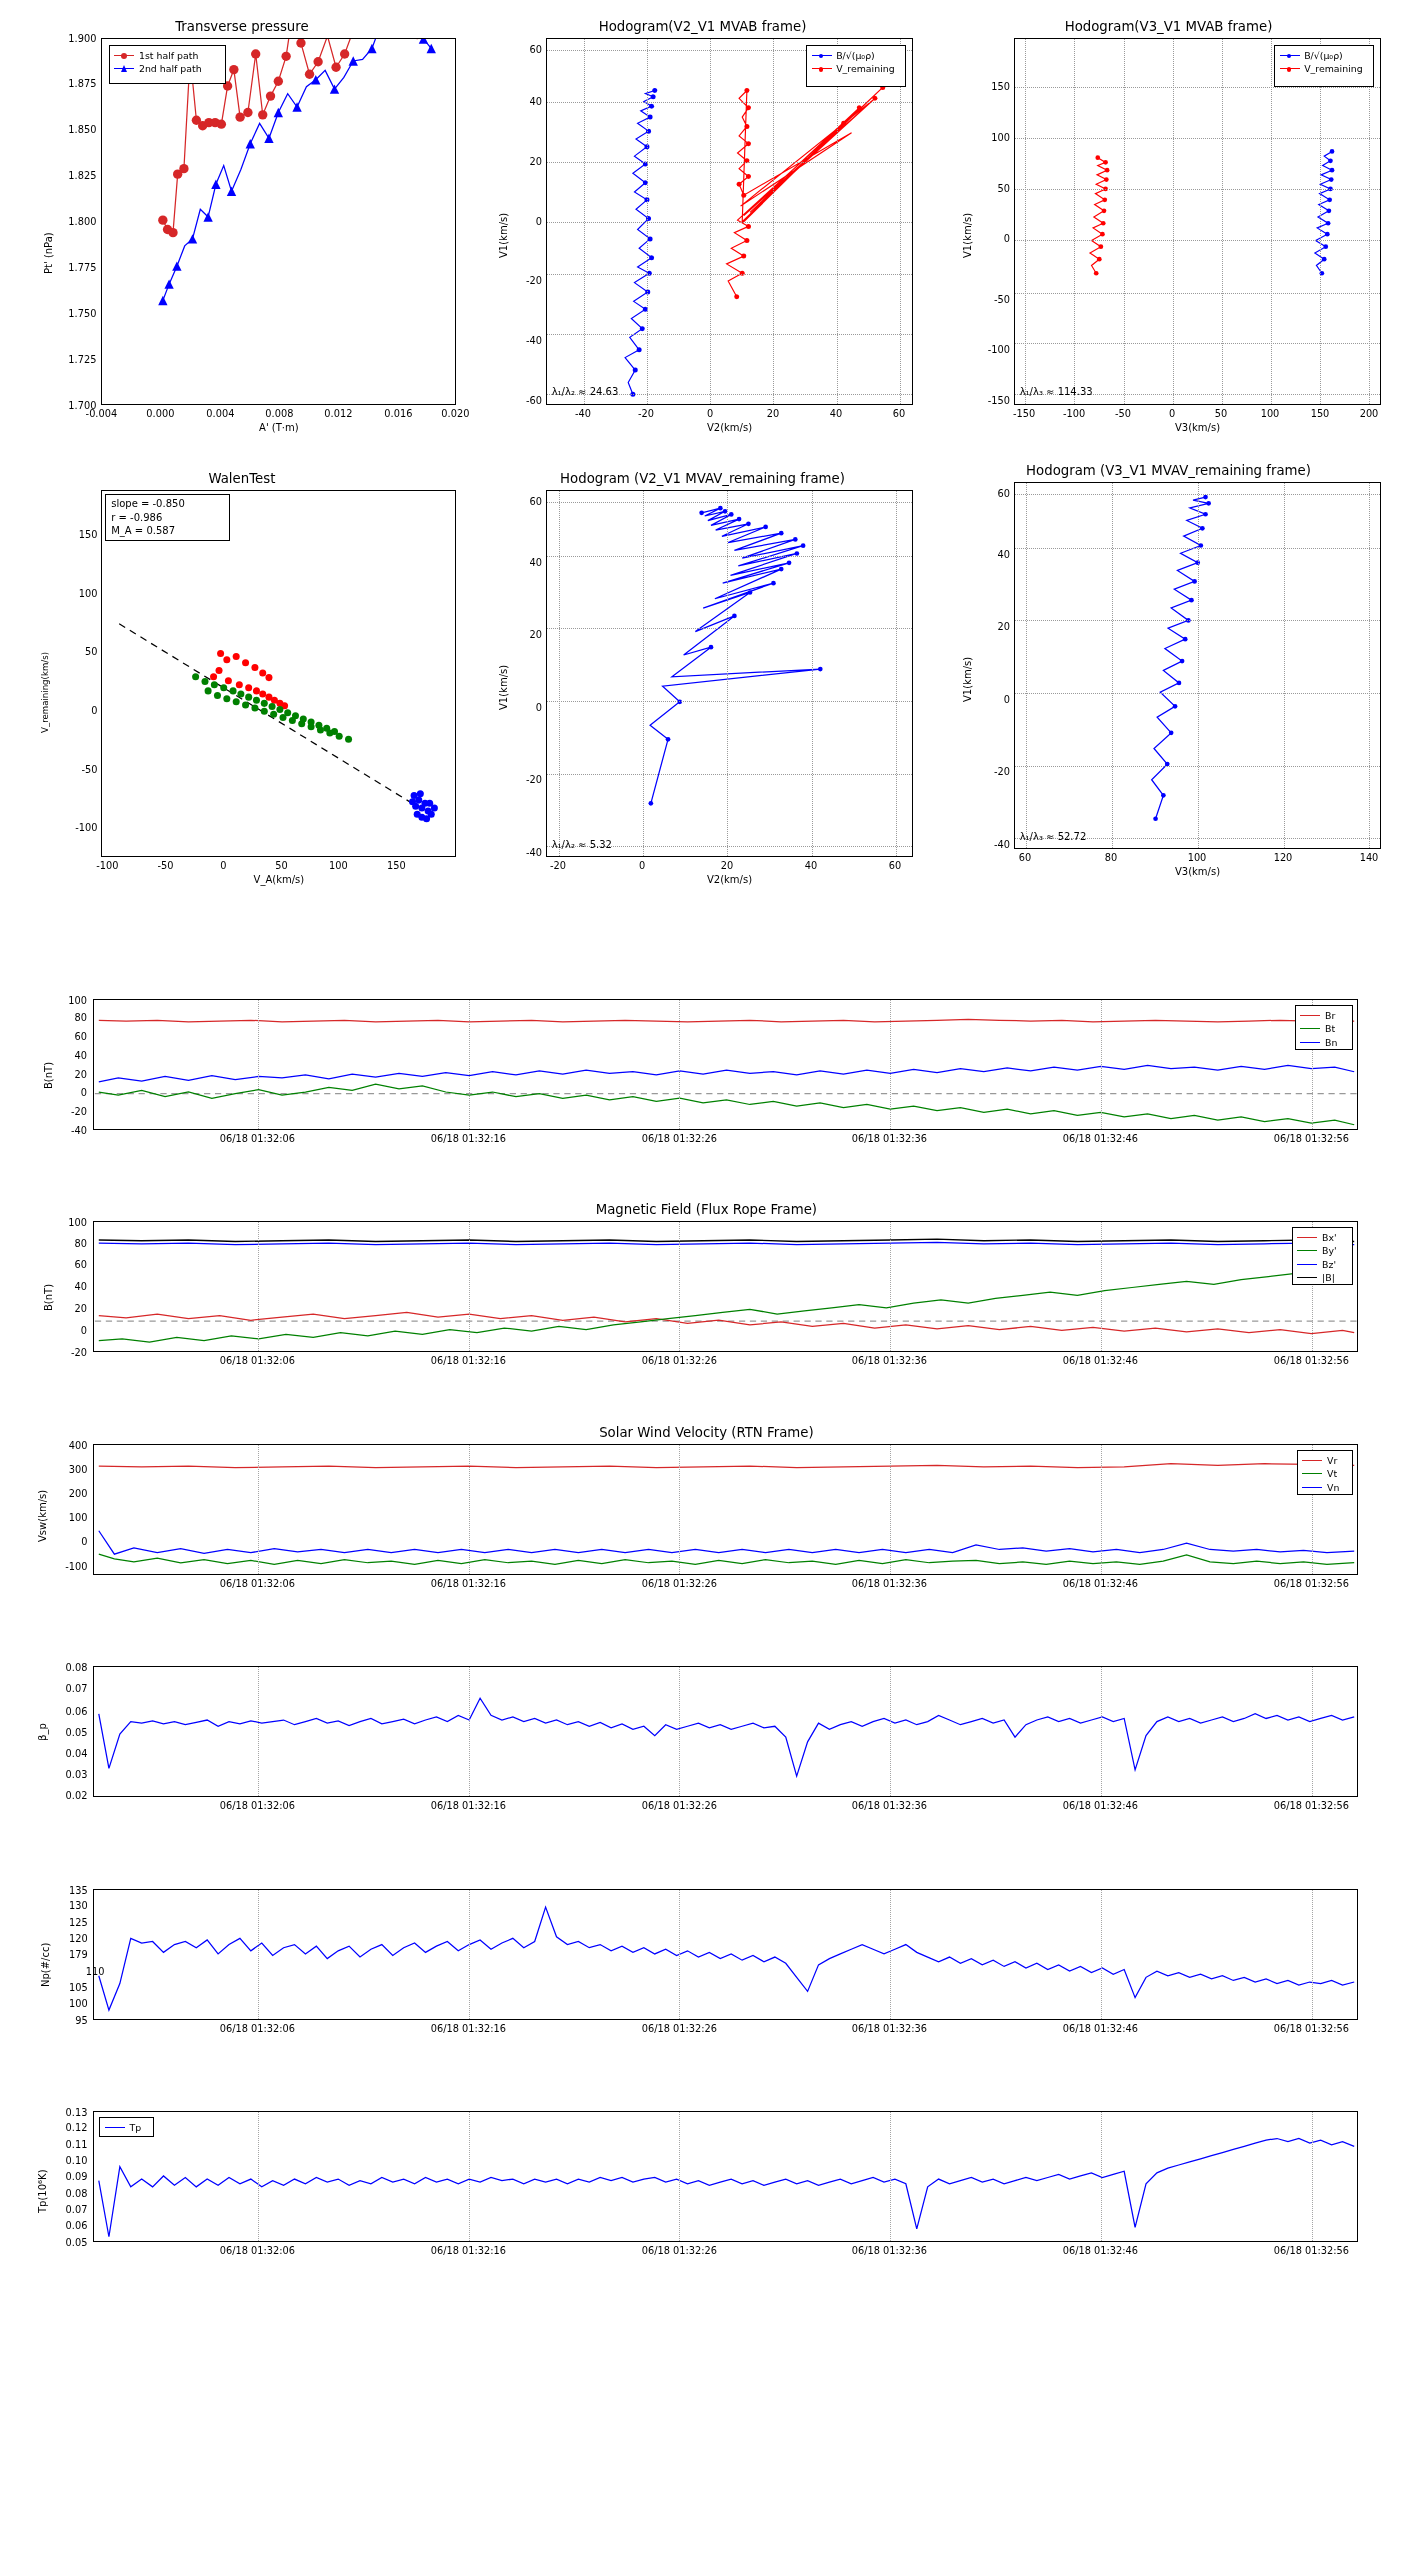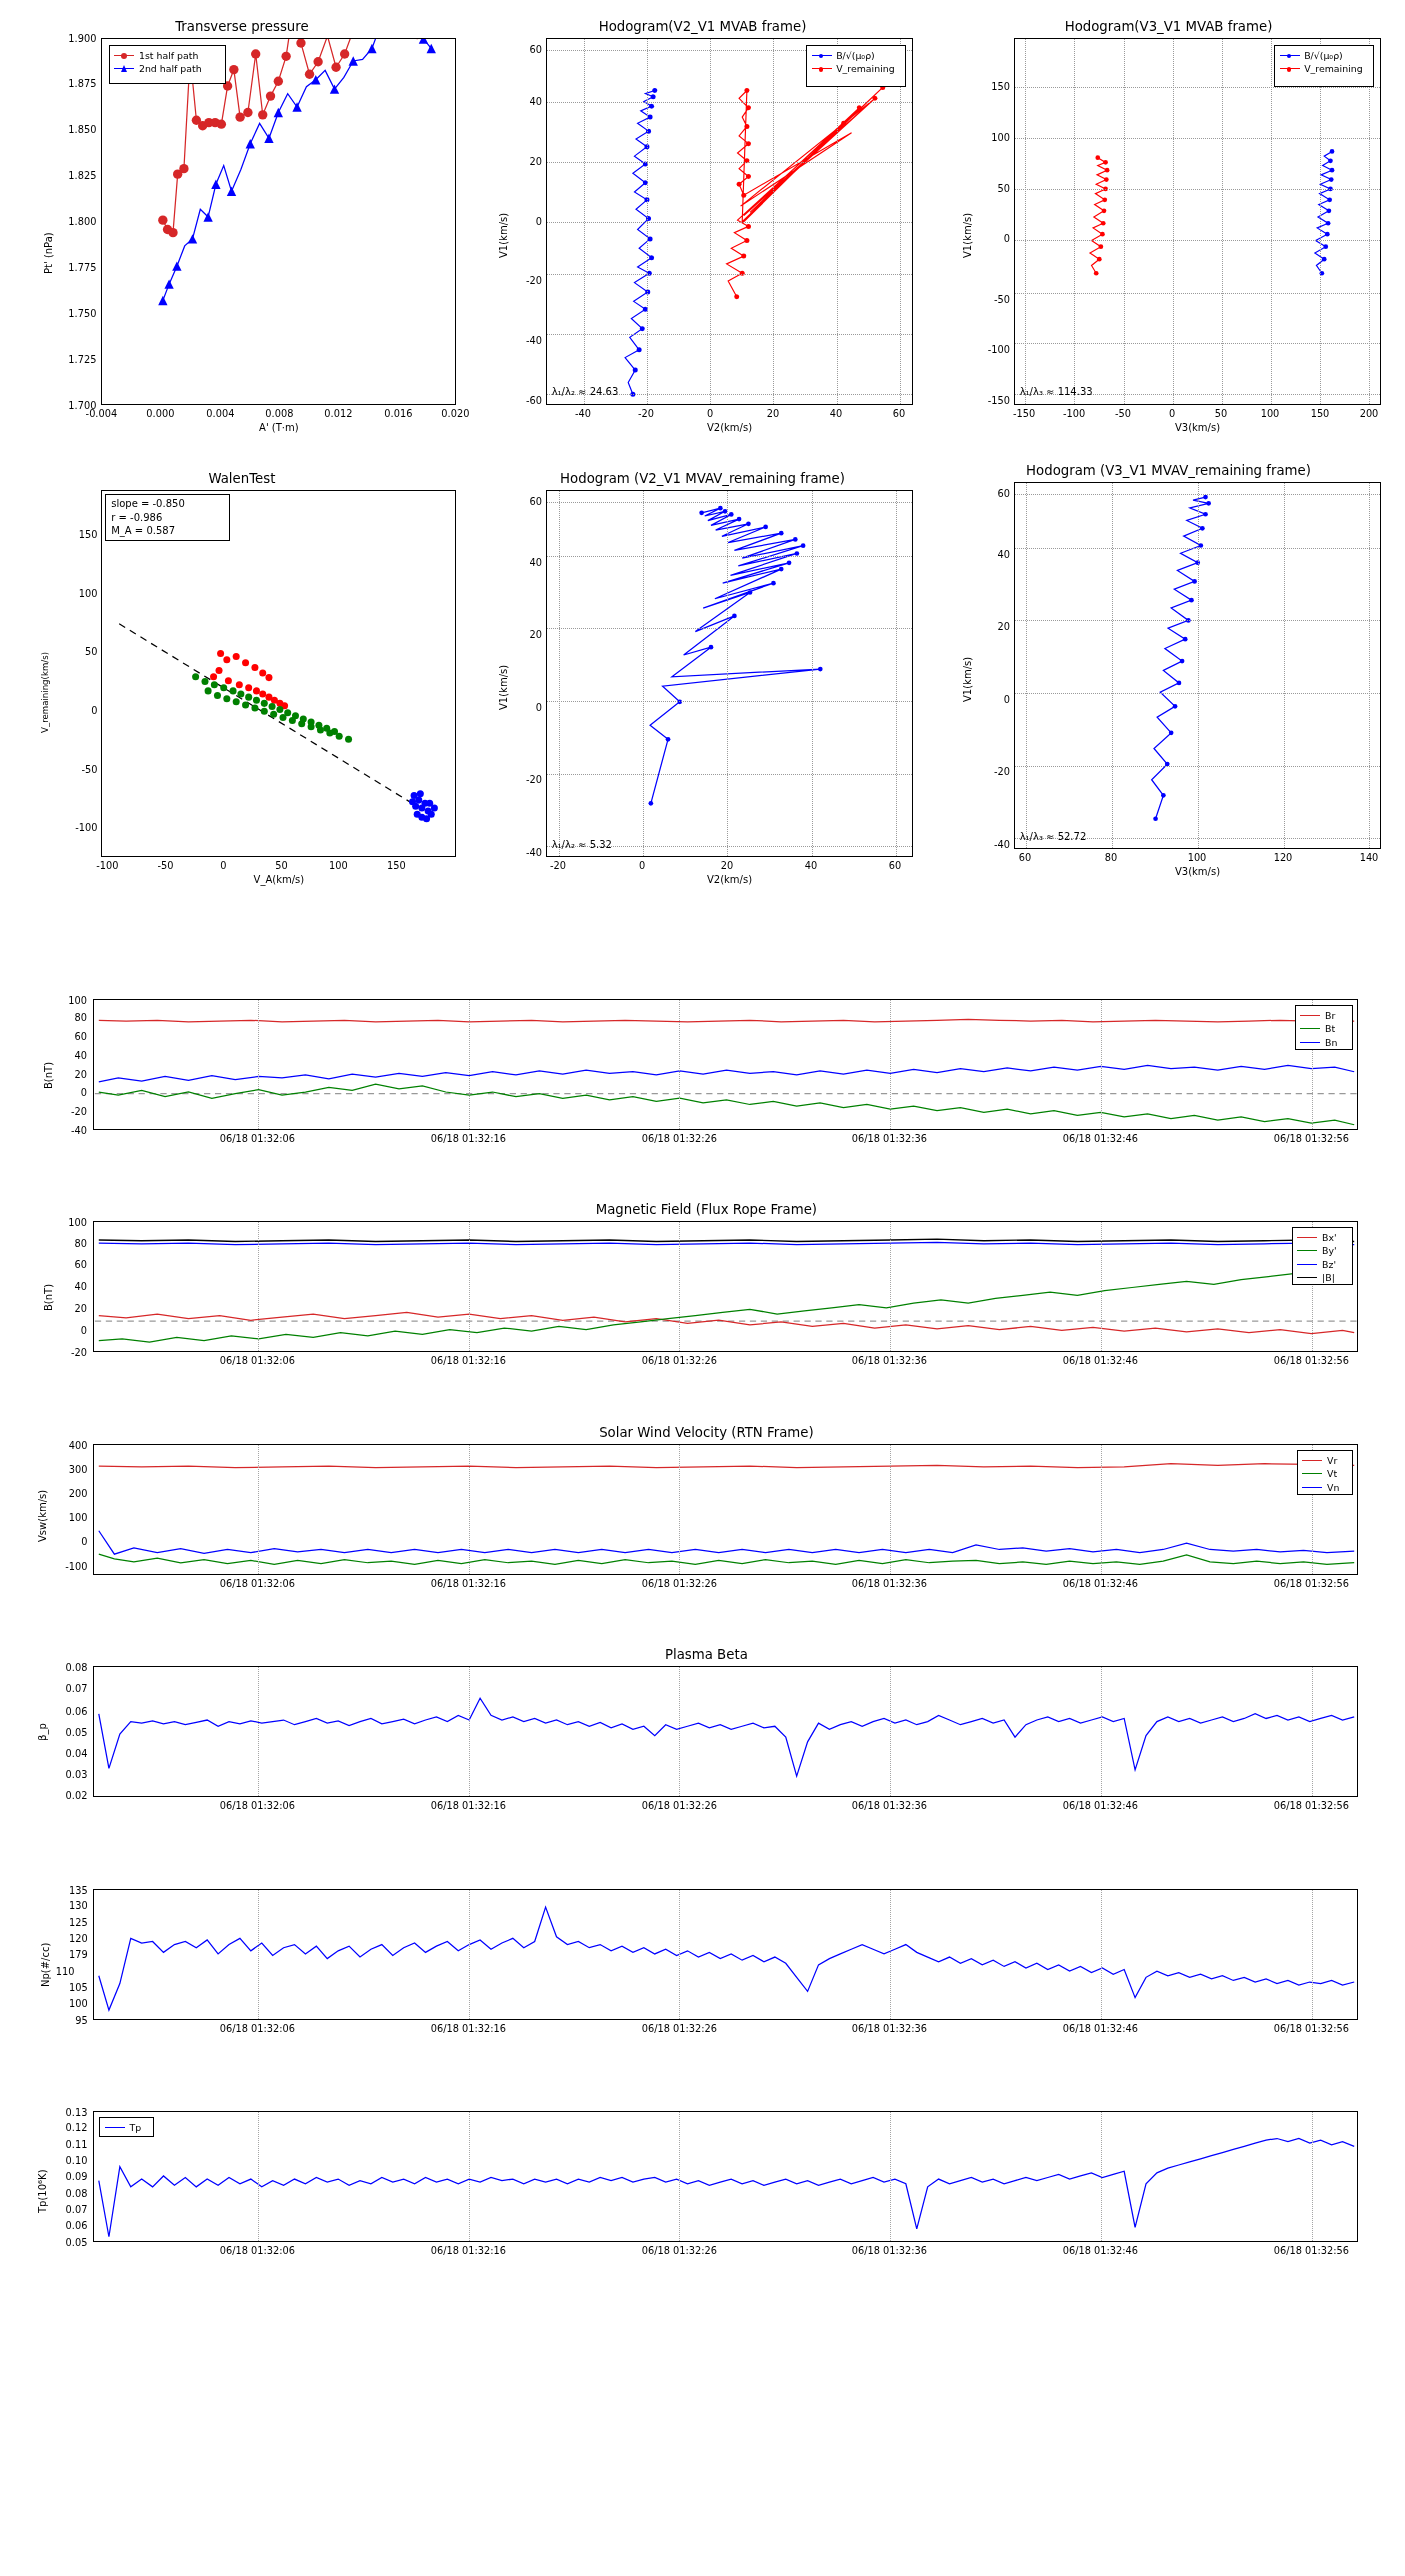--- a/index.html
+++ b/index.html
@@ -691,21 +691,20 @@
       <div class="tick-y" style="left:20px;width:44px;top:116px;">0</div>
       <div class="tick-y" style="left:20px;width:44px;top:92px;">100</div>
       <div class="tick-y" style="left:20px;width:44px;top:68px;">200</div>
       <div class="tick-y" style="left:20px;width:44px;top:44px;">300</div>
       <div class="tick-y" style="left:20px;width:44px;top:19.5px;">400</div>
     </div>
     <div class="axlabel-y" style="left:14px;top:117px;">Vsw(km/s)</div>
   </div>
 
   <div class="panel" style="left:23.4px;top:1647px;width:1366px;height:180px;">
-    <div class="ptitle" style="top:0;">Plasma Beta</div>
     <div class="plotbox" style="left:70px;top:19px;width:1265px;height:131px;">
       <div class="tsgridv" style="left:164px;"></div>
         <div class="tsgridv" style="left:375px;"></div>
       <div class="tsgridv" style="left:585px;"></div>
         <div class="tsgridv" style="left:796px;"></div>
       <div class="tsgridv" style="left:1007px;"></div>
         <div class="tsgridv" style="left:1218px;"></div>
       <svg width="1265" height="131" viewBox="0 0 1620 168">
         <polyline fill="none" stroke="#0000ff" stroke-width="1.6" points="5,60 18,130 32,86 46,70 60,72 74,69 88,73 102,70 116,74 130,71 144,68 158,76 172,70 186,73 200,69 214,72 228,70 242,68 256,74 270,70 284,66 298,72 312,69 326,75 340,70 354,66 368,73 382,70 396,67 410,73 424,68 438,64 452,70 466,62 480,68 494,40 508,62 522,68 536,64 550,70 564,66 578,72 592,68 606,74 620,70 634,76 648,71 662,78 676,73 690,80 704,76 718,88 732,74 746,80 760,76 774,72 788,78 802,74 816,80 830,76 844,72 858,78 872,76 886,90 900,140 914,96 928,72 942,80 956,74 970,70 984,76 998,70 1012,66 1026,72 1040,68 1054,74 1068,70 1082,62 1096,68 1110,74 1124,70 1138,66 1152,72 1166,68 1180,90 1194,74 1208,68 1222,64 1236,70 1250,66 1264,72 1278,68 1292,64 1306,70 1320,66 1334,132 1348,88 1362,70 1376,64 1390,70 1404,66 1418,72 1432,68 1446,64 1460,70 1474,66 1488,60 1502,66 1516,62 1530,68 1544,64 1558,70 1572,66 1586,62 1600,68 1615,64"></polyline>
       </svg>
@@ -747,21 +746,21 @@
       <div class="tick-x" style="left:445px;top:153px;">06/18 01:32:16</div>
       <div class="tick-x" style="left:656px;top:153px;">06/18 01:32:26</div>
       <div class="tick-x" style="left:866px;top:153px;">06/18 01:32:36</div>
       <div class="tick-x" style="left:1077px;top:153px;">06/18 01:32:46</div>
       <div class="tick-x" style="left:1288px;top:153px;">06/18 01:32:56</div>
     </div>
     <div>
       <div class="tick-y" style="left:23.4px;width:41px;top:150px;">95</div>
       <div class="tick-y" style="left:23.4px;width:41px;top:133px;">100</div>
       <div class="tick-y" style="left:23.4px;width:41px;top:117px;">105</div>
-      <div class="tick-y" style="left:10px;width:41px;top:101px;">110</div>
+      <div class="tick-y" style="left:40px;width:41px;top:101px;">110</div>
       <div class="tick-y" style="left:23.4px;width:41px;top:84px;">179</div>
       <div class="tick-y" style="left:23.4px;width:41px;top:68px;">120</div>
       <div class="tick-y" style="left:23.4px;width:41px;top:52px;">125</div>
       <div class="tick-y" style="left:23.4px;width:41px;top:35px;">130</div>
       <div class="tick-y" style="left:23.4px;width:41px;top:19.5px;">135</div>
     </div>
     <div class="axlabel-y" style="left:17px;top:117px;">Np(#/cc)</div>
   </div>
 
   <div class="panel" style="left:23.4px;top:2092px;width:1366px;height:180px;">

